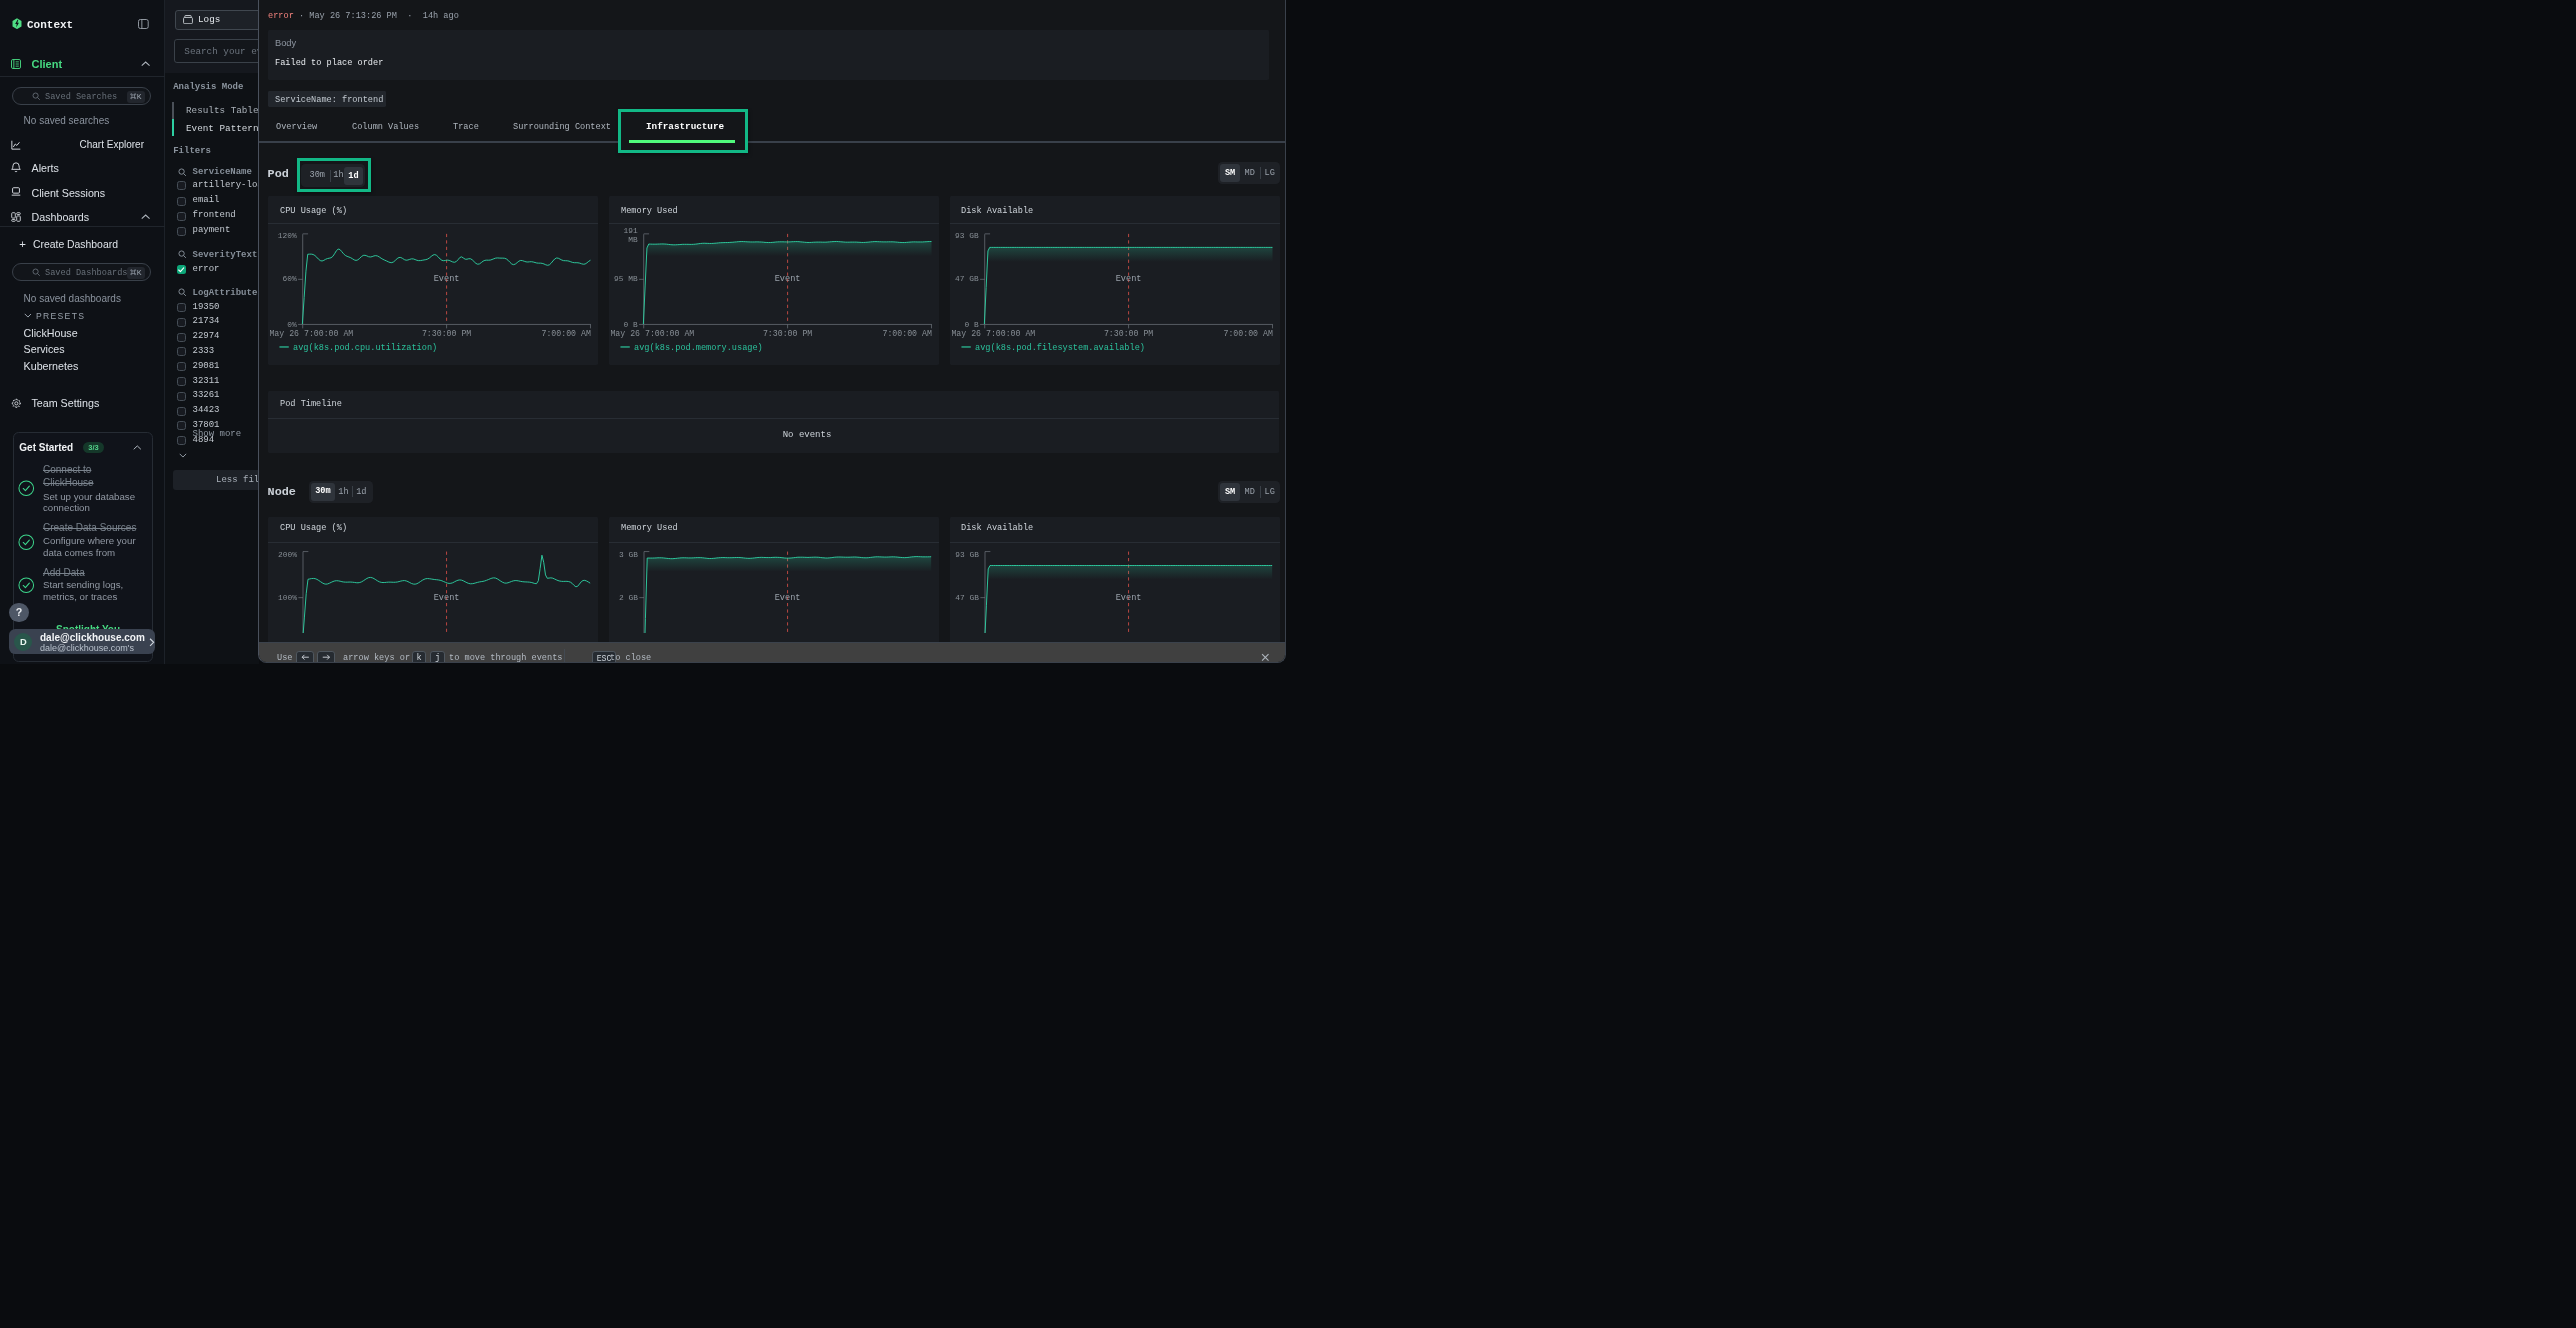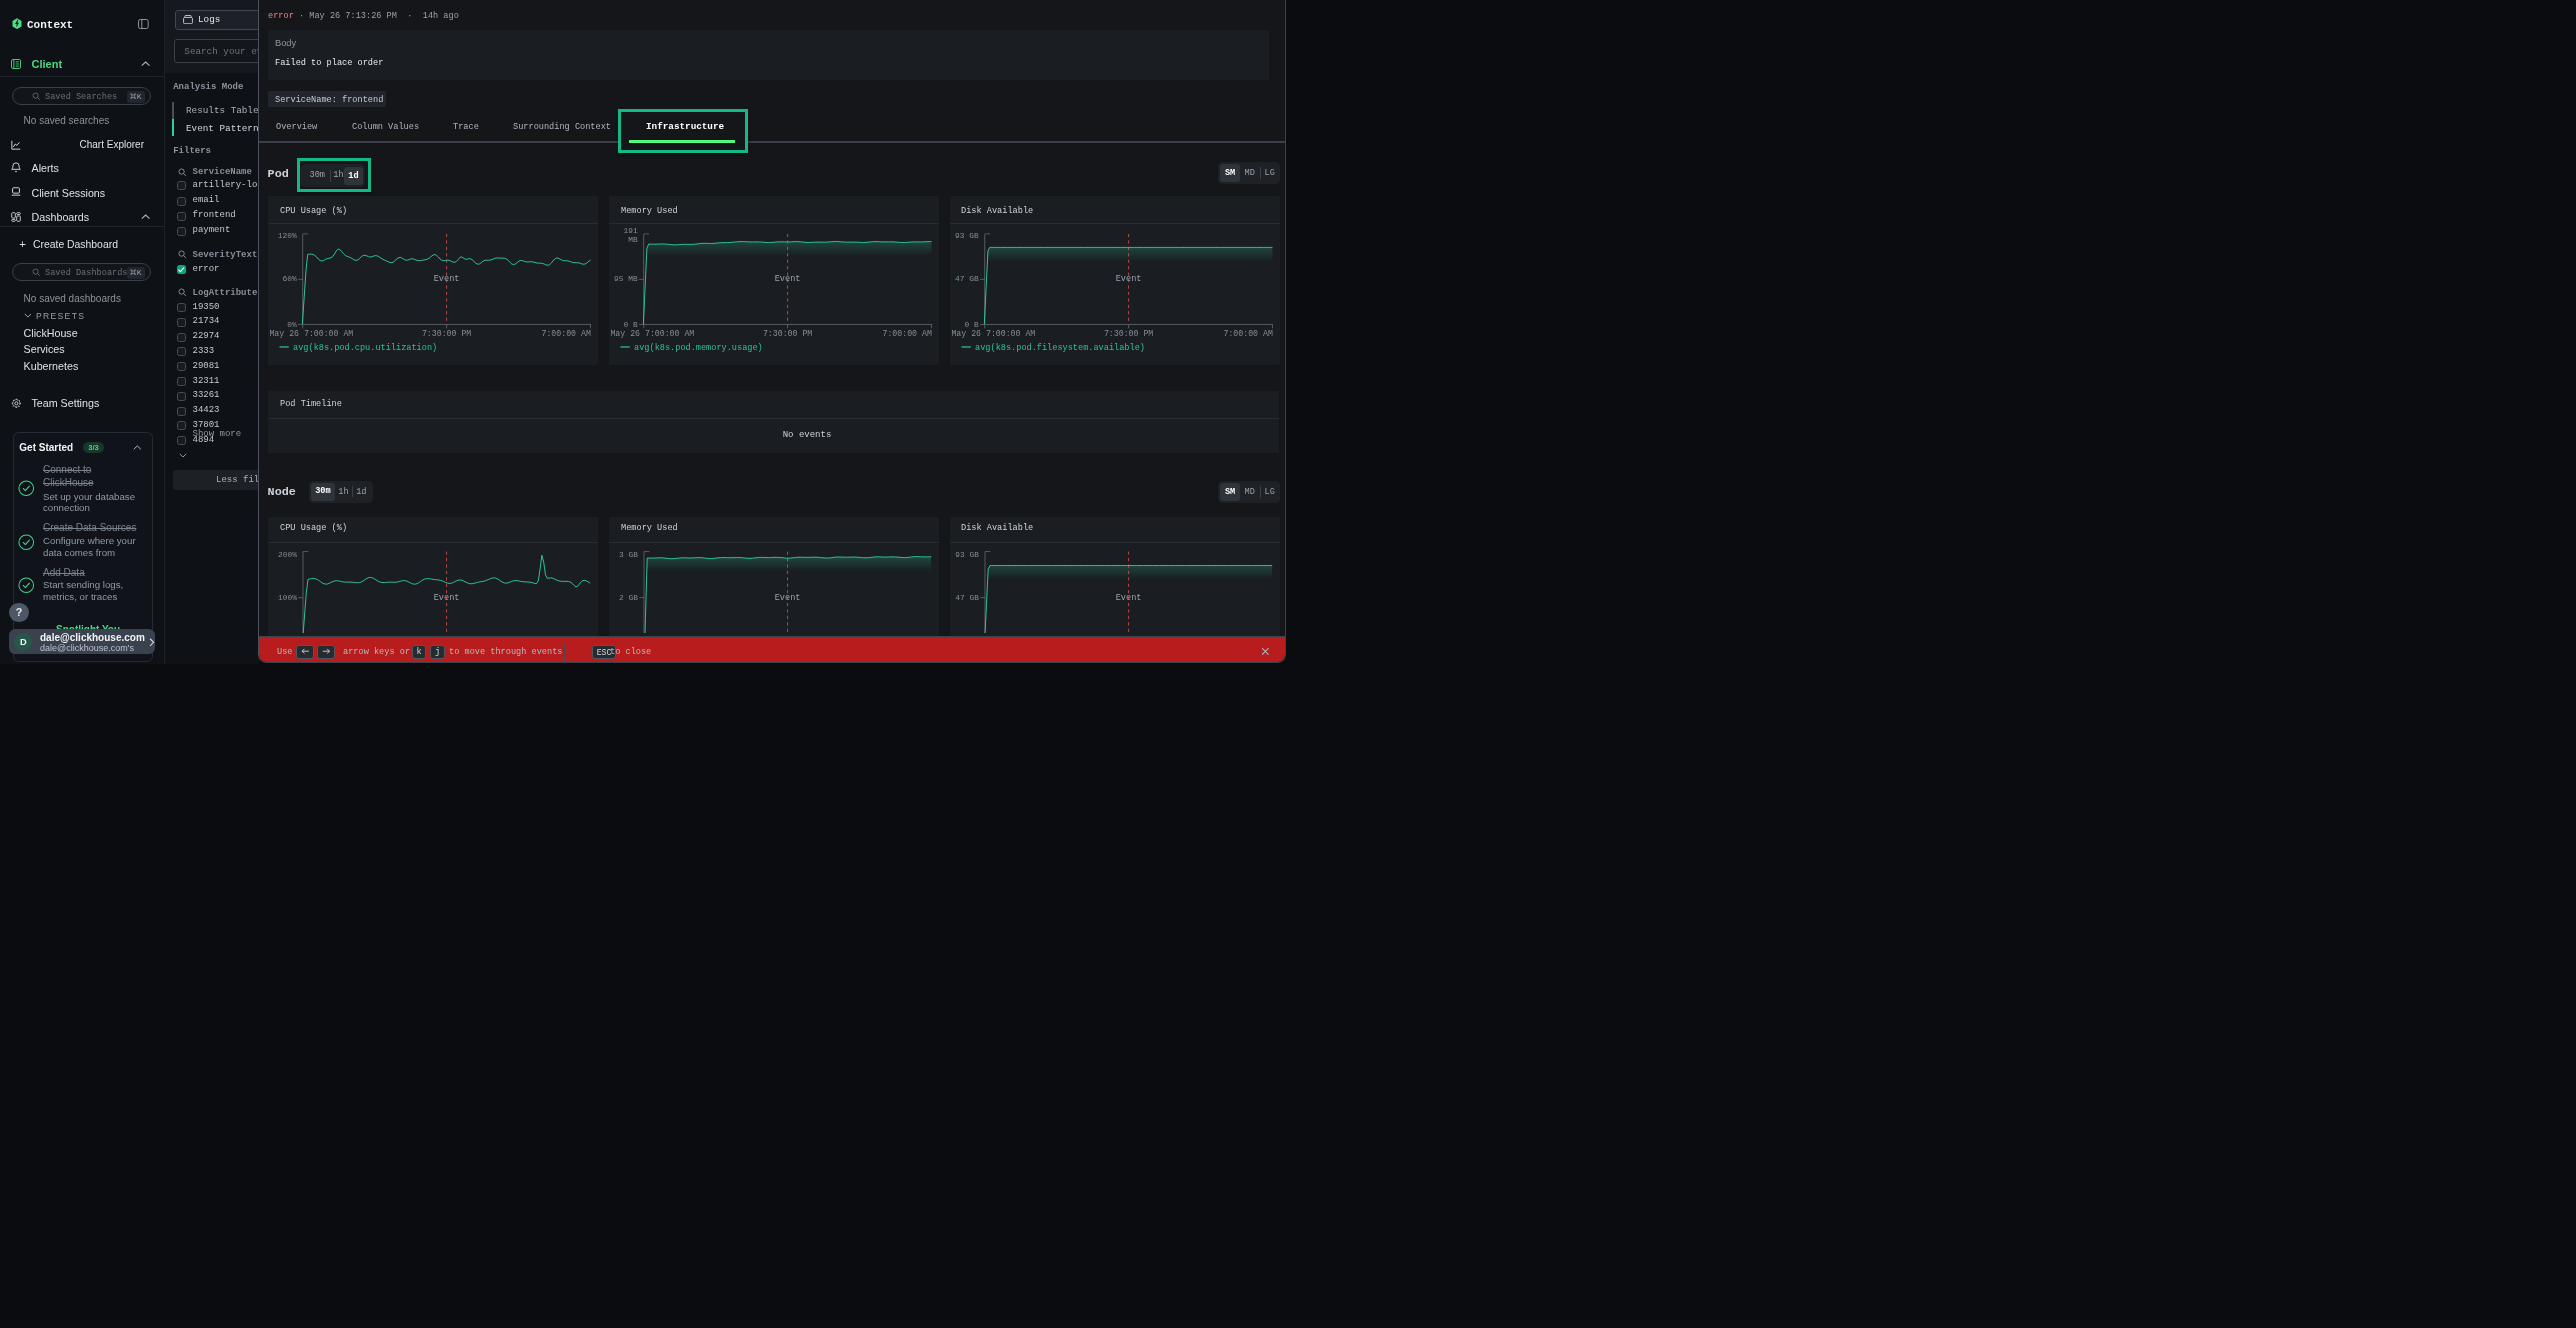--- a/index.html
+++ b/index.html
@@ -17,21 +17,21 @@
 .cb{position:absolute;left:11.8px;width:9px;height:9px;border:0.7px solid #464e57;border-radius:2.5px;background:#171a20}
 
 #drawer{position:absolute;left:258px;top:0;width:1028px;height:663px;background:#141619;border-left:0.7px solid #4a515d;border-right:0.7px solid #3a414b;border-bottom:0.7px solid #3a414b;border-radius:0 0 8.6px 8.6px;overflow:hidden}
 .card{position:absolute;background:#1a1d22;border-radius:1.4px}
 .tab{position:absolute;top:122px;font-size:8.6px;color:#aeb5bd;white-space:nowrap}
 .seg{position:absolute;background:#1e2126;border-radius:4.3px}
 .seg .on{position:absolute;background:#2f343b;border-radius:2.9px;color:#fff;font-weight:bold;text-align:center}
 .seg .off{position:absolute;color:#9aa2ab;text-align:center}
 .spot{position:absolute;border:3.6px solid #12b886;background:#141619;box-shadow:1.4px 2.1px 4.3px rgba(0,0,0,.45)}
 
-#foot{position:absolute;left:0;bottom:0;width:100%;height:26px;background:#b91c1c;border-top:0.7px solid #3b424c}
+#foot{position:absolute;left:0;bottom:0;width:100%;height:20px;background:#404040;border-top:0.7px solid #3b424c}
 .fk{position:absolute;top:7.5px;height:14.3px;background:#262b31;border:0.7px solid #4f575f;border-radius:2.9px;color:#ced4da;text-align:center;font-size:8.6px;line-height:13px}
 .ftx{position:absolute;top:10.4px;font-size:8.6px;color:#b3bac2;white-space:nowrap}
 </style></head><body>
 <div id="app">
     <div id="sidebar">
       <svg class="abs" style="left:11.8px;top:18px" width="10" height="11.4" viewBox="0 0 14 16">
 <polygon points="7,0.4 13.3,4.1 13.3,11.9 7,15.6 0.7,11.9 0.7,4.1" fill="#4fde84"></polygon>
 <polygon points="7.8,2.6 4.4,8.6 6.6,8.6 5.9,13.2 9.7,6.7 7.4,6.7 8.9,2.6" fill="#0d1117"></polygon>
       </svg>
       <div class="abs" style="left:27px;top:18.6px;font-size:11px;color:#f1f3f5;white-space:nowrap;font-weight:bold;">Context</div>

